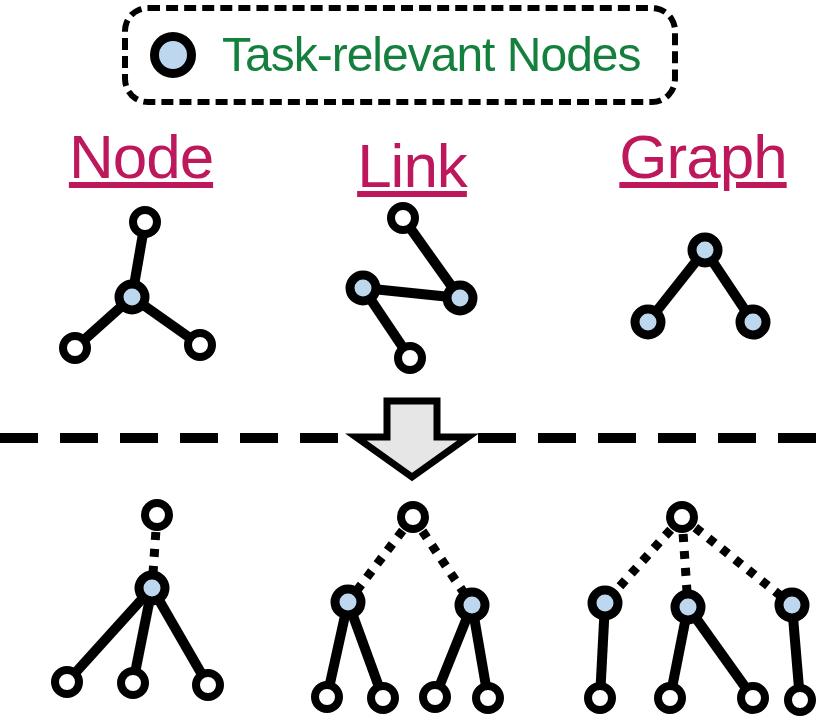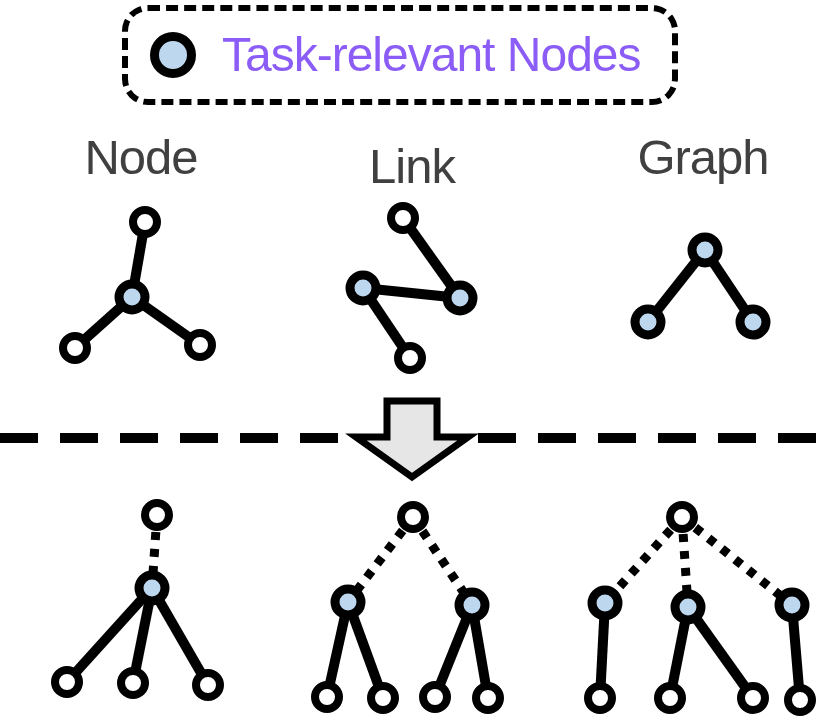--- a/index.html
+++ b/index.html
@@ -34,33 +34,34 @@
     height: 28px;
     border: 9px solid #000000;
     border-radius: 50%;
     background: #BDD7EE;
     flex: 0 0 auto;
   }
   .legend-text {
     margin-left: 26px;
     font-size: 48px;
     line-height: 1;
-    color: #8b5cf6;
+    color: #15803d;
     white-space: nowrap;
     letter-spacing: -1px;
   }
   .task-label {
     position: absolute;
     top: 130px;
     width: 180px;
     text-align: center;
-    font-size: 49px;
+    font-size: 62px;
     line-height: 54px;
-    color: #404040;
+    color: #be185d;
     letter-spacing: -1px;
+    text-decoration: underline;
   }
   .task-label.node  { left: 51px; }
   .task-label.link  { left: 322px; margin-top: 9px; }
   .task-label.graph { left: 613px; }
   svg.diagram {
     position: absolute;
     left: 0;
     top: 0;
   }
 </style>

